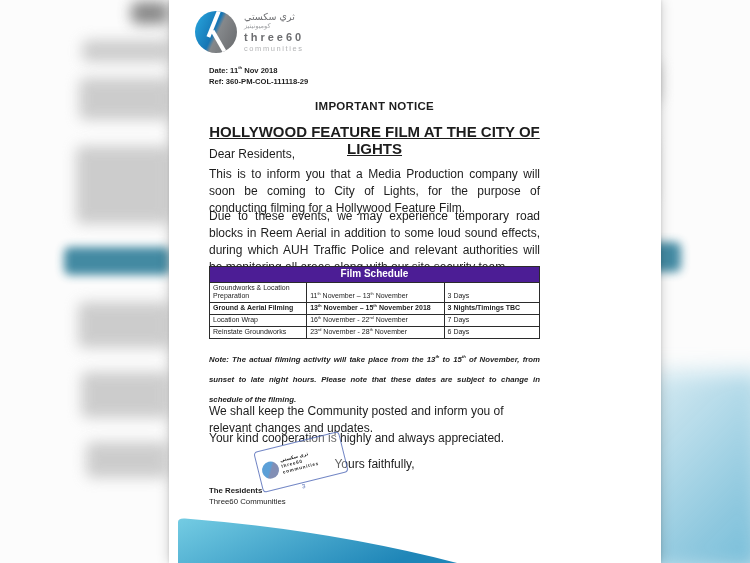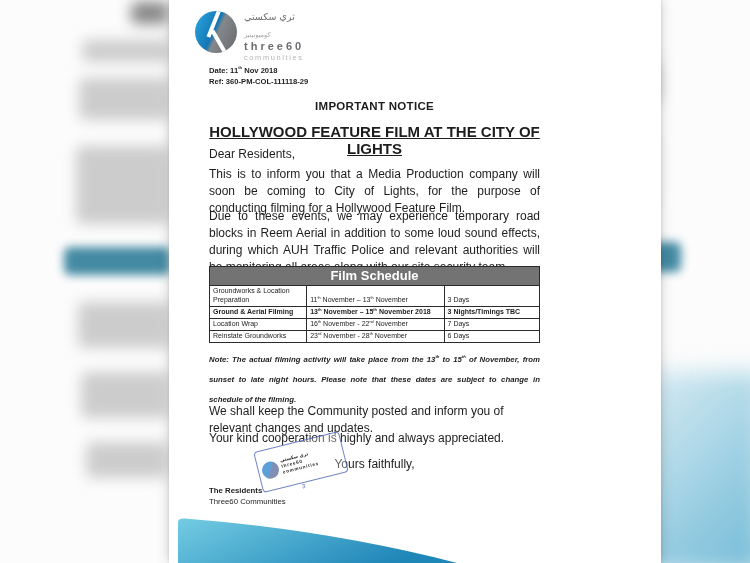--- a/index.html
+++ b/index.html
@@ -27,21 +27,21 @@
   .logo-circle{
     position:absolute;left:26px;top:11px;width:42px;height:42px;border-radius:50%;
     background:linear-gradient(115deg,#2aa9e0 0%,#1576b5 46%,#85888b 54%,#67696c 100%);
     overflow:hidden;
   }
   .logo-circle .cut1,.logo-circle .cut2{position:absolute;background:#fff;}
   .logo-circle .cut1{width:4px;height:30px;left:17px;top:-3px;transform:rotate(22deg);}
   .logo-circle .cut2{width:4px;height:26px;left:22px;top:18px;transform:rotate(-30deg);}
   .logo-text{position:absolute;left:75px;top:12px;line-height:1;}
   .logo-ar1{font-family:"DejaVu Sans",sans-serif;font-size:9.5px;color:#6d6e71;display:block;}
-  .logo-ar2{font-family:"DejaVu Sans",sans-serif;font-size:6.5px;color:#a0a2a5;display:block;margin-top:10px;}
+  .logo-ar2{font-family:"DejaVu Sans",sans-serif;font-size:6.5px;color:#a0a2a5;display:block;margin-top:1px;}
   .logo-en{font-size:11px;font-weight:bold;letter-spacing:3px;color:#6d6e71;display:block;margin-top:3px;}
   .logo-sub{font-size:7.5px;letter-spacing:1.6px;color:#b4b5b7;display:block;margin-top:2px;}
   
   .content{position:absolute;left:40px;top:0;width:331px;}
   .meta{top:62px;font-size:7.6px;font-weight:bold;line-height:11px;}
   .h-notice{top:100px;width:331px;text-align:center;font-size:11.5px;font-weight:bold;letter-spacing:.3px;}
   .h-subject{top:123px;width:331px;text-align:center;font-size:15px;font-weight:bold;text-decoration:underline;}
   .para{font-size:12px;line-height:17px;text-align:justify;width:331px;}
   .salutation{top:146px;}
   .p1{top:166px;}
@@ -51,21 +51,21 @@
   .closing{top:456px;text-align:center;}
   .signoff-name{top:482px;font-weight:bold;font-size:7.8px;}
   .signoff-org{top:493px;font-size:7.8px;}
   sup{font-size:55%;vertical-align:super;}
   
   table.schedule{
     position:absolute;left:40px;top:266px;width:331px;border-collapse:collapse;
     font-size:7px;line-height:1.25;
   }
   table.schedule th,table.schedule td{border:1px solid #2b2b2b;padding:1px 3px;}
-  table.schedule th{background:#737373;color:#ffffff;font-size:13px;font-weight:bold;text-align:center;height:12px;}
+  table.schedule th{background:#4c1d95;color:#ffffff;font-size:10px;font-weight:bold;text-align:center;height:12px;}
   table.schedule td{vertical-align:bottom;background:#fff;}
   tr.bold-row td{font-weight:bold;}
   .col-activity{width:96px;}
   .col-date{width:142px;}
   .col-duration{width:93px;}
   
   .note{top:347px;font-size:7.8px;font-weight:bold;font-style:italic;line-height:20px;text-align:justify;width:331px;}
   
   .stamp{
     position:absolute;left:88px;top:441px;width:80px;height:36px;

